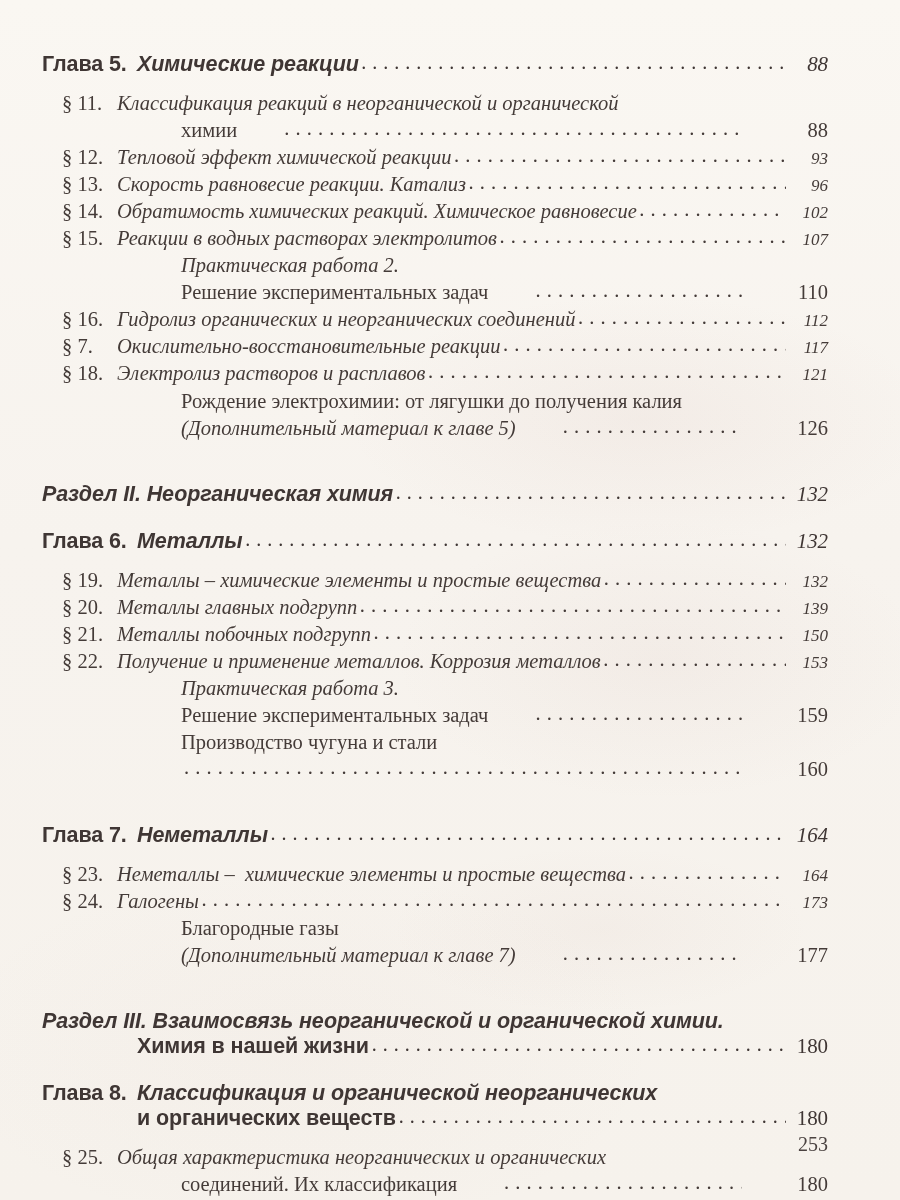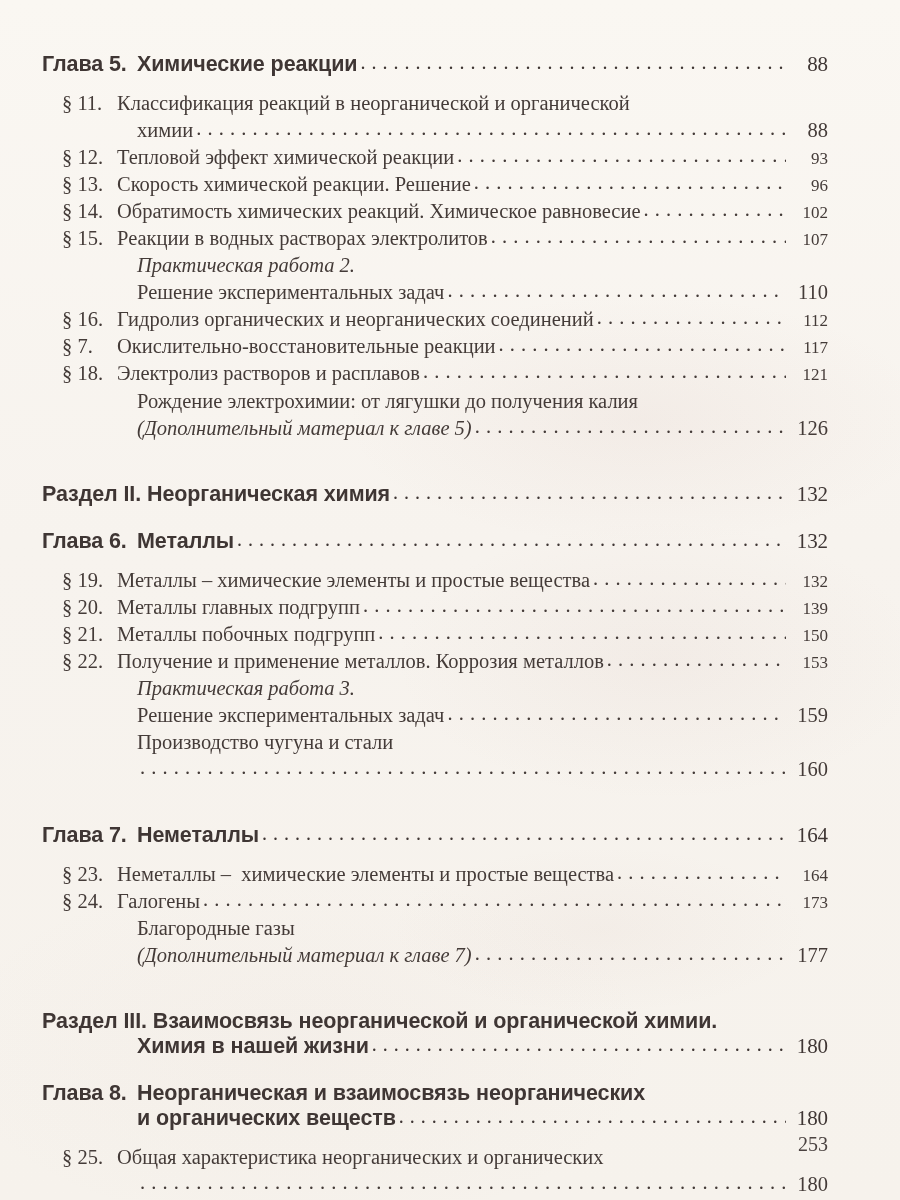--- a/index.html
+++ b/index.html
@@ -49,20 +49,21 @@
   }
   .num-col {
     flex: 0 0 95px;
     white-space: nowrap;
   }
   .title-col {
     flex: 1 1 auto;
     min-width: 0;
     display: flex;
     align-items: baseline;
+    font-style: italic;
   }
   .label {
     white-space: pre;
   }
   .leader {
     flex: 1 1 auto;
     min-width: 14px;
     overflow: hidden;
     white-space: nowrap;
     margin: 0 2px 0 3px;
@@ -114,20 +115,21 @@
   }
   .entry .pageno { font-size: 17px; }
 
   
   .subline {
     display: flex;
     align-items: baseline;
     width: 100%;
     font-size: 20.5px;
     line-height: 1.32;
+    gap: 44px;
   }
   .subline .spacer { flex: 0 0 95px; }
   .italic { font-style: italic; }
 
   
   .gap-chapter { height: 13px; }
   .gap-block   { height: 40px; }
   .gap-sec     { height: 22px; }
 
   .folio {
@@ -177,21 +179,21 @@
       <div class="title-col">
         <span class="label">Тепловой эффект химической реакции</span>
         <span class="leader"></span>
         <span class="pageno">93</span>
       </div>
     </div>
 
     <div class="row entry">
       <div class="num-col">§ 13.</div>
       <div class="title-col">
-        <span class="label">Скорость химической реакции. Решение</span>
+        <span class="label">Скорость равновесие реакции. Катализ</span>
         <span class="leader"></span>
         <span class="pageno">96</span>
       </div>
     </div>
 
     <div class="row entry">
       <div class="num-col">§ 14.</div>
       <div class="title-col">
         <span class="label">Обратимость химических реакций. Химическое равновесие</span>
         <span class="leader"></span>
@@ -391,40 +393,41 @@
       <span class="label">Химия в нашей жизни</span>
       <span class="leader"></span>
       <span class="pageno">180</span>
     </div>
 
     <div class="gap-sec"></div>
 
     <div class="row head">
       <div class="num-col">Глава 8.</div>
       <div class="title-col">
-        <span class="label">Неорганическая и взаимосвязь неорганических</span>
+        <span class="label">Классификация и органической неорганических</span>
       </div>
     </div>
     <div class="head-cont head">
       <div class="spacer"></div>
       <span class="label">и органических веществ</span>
       <span class="leader"></span>
       <span class="pageno">180</span>
     </div>
 
     <div class="gap-chapter"></div>
 
     <div class="row entry">
       <div class="num-col">§ 25.</div>
       <div class="title-col">
         <span class="label">Общая характеристика неорганических и органических</span>
       </div>
     </div>
     <div class="subline">
       <div class="spacer"></div>
+      <span class="label">соединений. Их классификация</span>
       <span class="leader"></span>
       <span class="pageno">180</span>
     </div>
 
   </div>
 </div>
 
 <div class="folio">253</div>
 
 </body></html>

